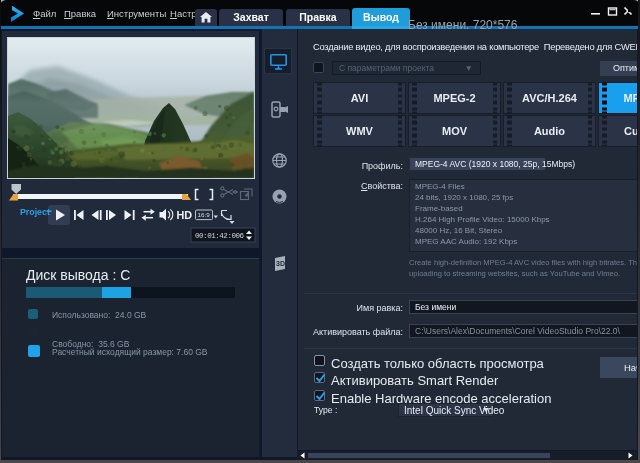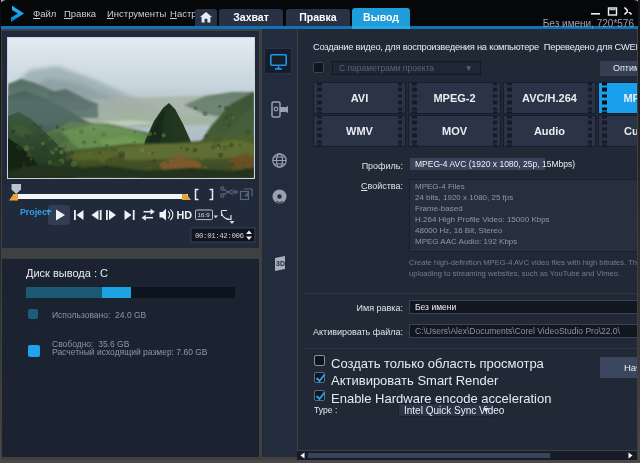--- a/index.html
+++ b/index.html
@@ -1,25 +1,25 @@
 <!DOCTYPE html>
 <html><head><meta charset="utf-8">
 <style>
 *{margin:0;padding:0;box-sizing:border-box;}
 html,body{width:640px;height:463px;background:#000;}
 body{font-family:"Liberation Sans",sans-serif;}
-#win{position:absolute;left:0;top:0;width:640px;height:463px;background:#404040;overflow:hidden;}
+#win{position:absolute;left:0;top:0;width:640px;height:463px;background:#0f172a;overflow:hidden;}
 .abs{position:absolute;}
 
 #titlebar{position:absolute;left:0;top:0;width:640px;height:26px;background:#060709;}
 #tabline{position:absolute;left:0;top:26px;width:640px;height:3px;background:#1172b4;}
 .menu{position:absolute;top:8px;font-size:9.5px;color:#c9cdd3;}
 .menu span{text-decoration:underline;}
 #wbtns{position:absolute;top:4.5px;left:588px;width:50px;height:12px;}
-#subtitle{position:absolute;top:18px;left:434px;width:200px;text-align:right;font-size:10px;color:#98a1ad;}
+#subtitle{position:absolute;top:18px;left:408px;width:200px;text-align:left;font-size:12px;color:#98a1ad;}
 
 .tab{position:absolute;top:9px;height:17px;background:#283146;border-radius:3px 3px 0 0;color:#fff;font-size:10.5px;font-weight:bold;text-align:center;line-height:17px;}
 #tab-output{background:#1f9dda;top:7.5px;height:18.5px;line-height:18.5px;}
 
 #leftpanel{position:absolute;left:2px;top:31px;width:257px;height:217px;background:#212a3a;}
 #video{position:absolute;left:5px;top:6px;width:248px;height:142px;border:1px solid #c8d4da;}
 #scrubwrap{position:absolute;left:0px;top:148px;width:257px;height:30px;}
 
 #ctrl{position:absolute;left:0;top:170px;width:257px;height:47px;color:#e8ecf2;}
 
@@ -411,21 +411,21 @@
       <path d="M227.5 20 L232.5 20 L230 23 Z" fill="#d8dee6"></path>
 
       <rect x="189" y="27" width="64" height="14" fill="#0f141d" stroke="#39435a" stroke-width="1"></rect>
       <text x="193" y="37" font-size="7.5" letter-spacing="-0.45" font-family="Liberation Mono,monospace" fill="#cdd4de">00:01:42:006</text>
       <path d="M244 33 L250 33 L247 29.5 Z" fill="#eef1f5"></path>
       <path d="M244 35.5 L250 35.5 L247 39 Z" fill="#eef1f5"></path>
     </svg>
   </div>
 
   <div id="diskpanel">
-    <div class="abs" style="left:24px;top:8px;font-size:11px;color:#e8ecf2;">Диск вывода : C</div>
+    <div class="abs" style="left:24px;top:8px;font-size:14px;color:#e8ecf2;">Диск вывода : C</div>
     <div id="diskbar">
       <div class="abs" style="left:0;top:0;width:76px;height:11px;background:#1a5a74;"></div>
       <div class="abs" style="left:76px;top:0;width:29px;height:11px;background:#1da2e3;"></div>
     </div>
     <div class="leg" style="top:50px;background:#1b5e78;"></div>
     <div class="legtxt" style="top:51px;">Использовано:&nbsp; 24.0 GB</div>
     <div class="leg" style="top:69px;background:#1a2433;"></div>
     <div class="legtxt" style="top:80px;">Свободно:&nbsp; 35.6 GB</div>
     <div class="leg" style="top:86px;width:12px;height:12px;background:#1fa3e9;"></div>
     <div class="legtxt" style="top:88px;">Расчетный исходящий размер: 7.60 GB</div>

